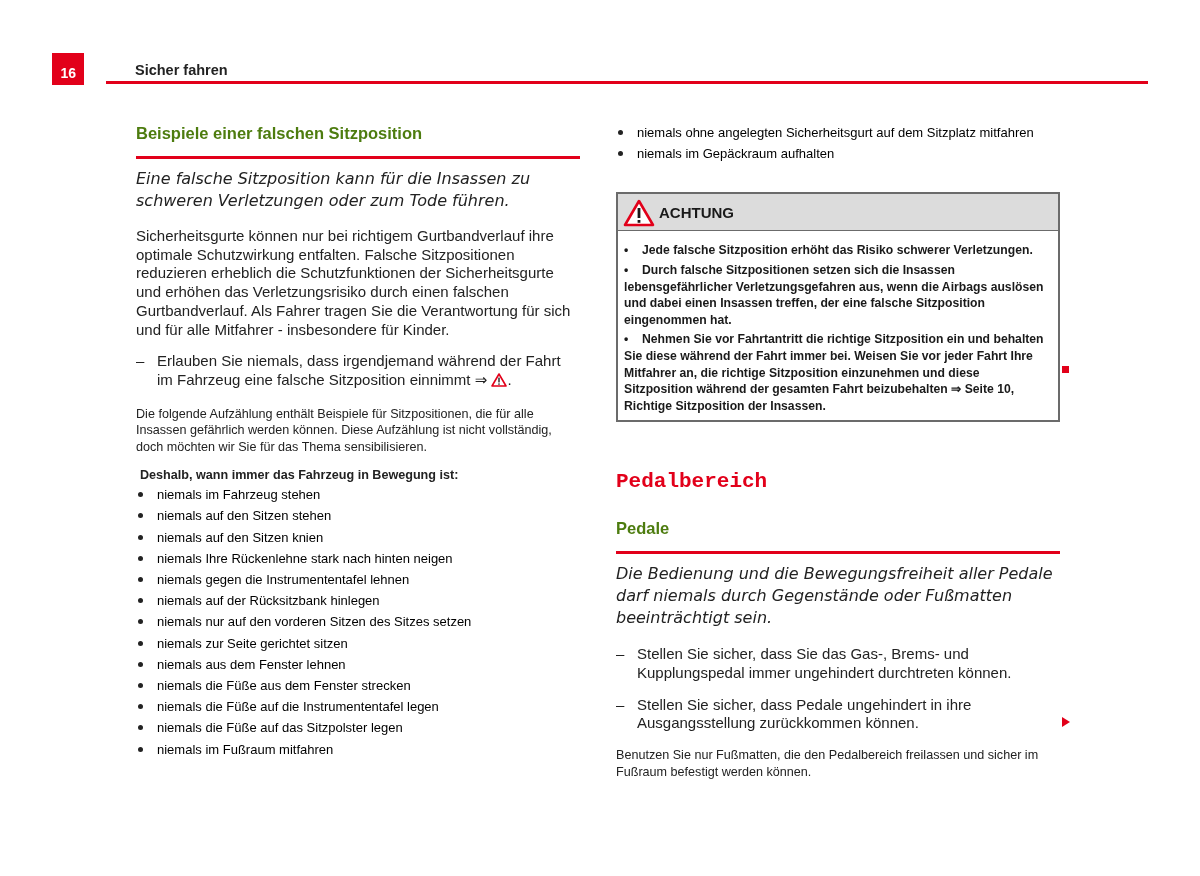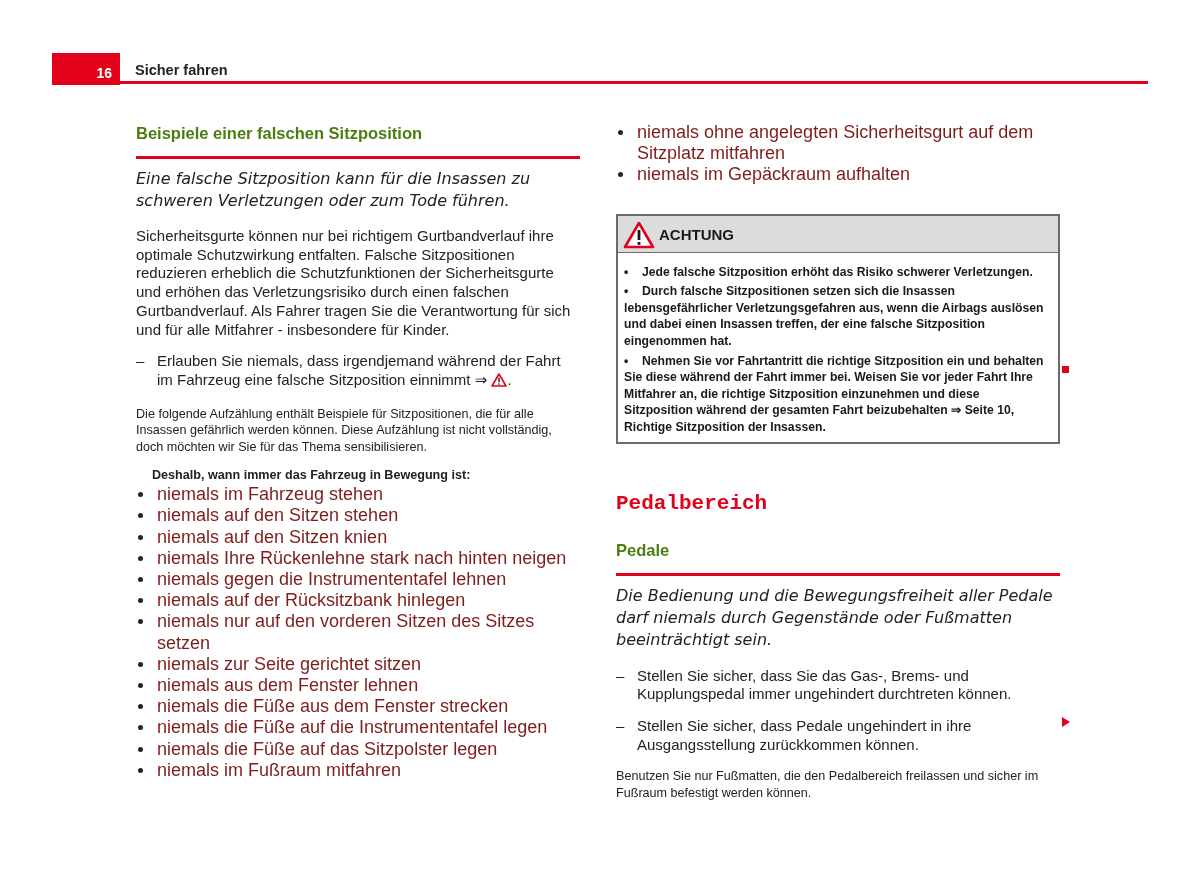--- a/index.html
+++ b/index.html
@@ -1,19 +1,19 @@
 <!DOCTYPE html>
 <html><head>
 <meta charset="utf-8">
 <style>
   html, body { margin: 0; padding: 0; background: #ffffff; }
   body { width: 1200px; height: 876px; position: relative; overflow: hidden;
          font-family: "DejaVu Sans", "Liberation Sans", sans-serif; color: #1a1a1a; }
   
-  .page-num-box { position: absolute; left: 52px; top: 53px; width: 68px; height: 32px; background: #e2001a; }
+  .page-num-box { position: absolute; left: 52px; top: 53px; width: 32px; height: 32px; background: #e2001a; }
   .page-num { position: absolute; right: 8px; bottom: 4px; color: #fff; font-weight: bold; font-size: 14px;
               font-family: "Liberation Sans", sans-serif; }
   .header-rule { position: absolute; left: 106px; top: 81px; width: 1042px; height: 3px; background: #e2001a; }
   .header-title { position: absolute; left: 135px; top: 62px; font-weight: bold; font-size: 14.5px;
                   font-family: "Liberation Sans", sans-serif; color: #222; }
 
   
   .col-left { position: absolute; left: 136px; top: 124px; width: 444px; }
   .col-right { position: absolute; left: 616px; top: 124px; width: 444px; }
 
@@ -23,24 +23,24 @@
           margin: 9px 0 0 0; color: #222; }
   .body-text { font-family: "Liberation Sans", sans-serif; font-size: 15px; line-height: 18.7px; color: #222; margin: 0; }
   .small-text { font-family: "Liberation Sans", sans-serif; font-size: 12.6px; line-height: 16.5px; color: #222; margin: 0; }
   .dash-item { position: relative; padding-left: 21px; font-family: "Liberation Sans", sans-serif;
                font-size: 15px; line-height: 18.7px; color: #222; }
   .dash-item .dash { position: absolute; left: 0; top: 0; }
   .warn-inline { display: inline-block; width: 16px; height: 14px; vertical-align: -2px; }
 
   ul.bullets { list-style: none; margin: 0; padding: 0; }
   ul.bullets li { position: relative; padding-left: 21px; font-family: "Liberation Sans", sans-serif;
-                  font-size: 18px; line-height: 21.2px; color: #7f1d1d; }
+                  font-size: 13px; line-height: 21.2px; color: #000000; }
   ul.bullets li::before { content: ""; position: absolute; left: 2px; top: 8px; width: 5px; height: 5px;
                           border-radius: 50%; background: #222; }
-  .bold-label { font-family: "Liberation Sans", sans-serif; font-weight: bold; font-size: 12.6px; color: #222; margin: 16px; }
+  .bold-label { font-family: "Liberation Sans", sans-serif; font-weight: bold; font-size: 12.6px; color: #222; margin: 4px; }
 
   
   .warn-box { border: 2px solid #6b6b6b; margin-top: 28px; width: 440px; }
   .warn-head { background: #dcdcdc; height: 36px; position: relative; border-bottom: 1px solid #6b6b6b; }
   .warn-head svg { position: absolute; left: 5px; top: 5px; }
   .warn-head .warn-title { position: absolute; left: 41px; top: 10px; font-family: "Liberation Sans", sans-serif;
                            font-weight: bold; font-size: 15px; color: #1a1a1a; }
   .warn-body { padding: 11px 8px 3px 6px; }
   .warn-para { font-family: "Liberation Sans", sans-serif; font-weight: bold; font-size: 12.2px; line-height: 16.6px;
                color: #1a1a1a; margin: 0 0 3px 0; }

